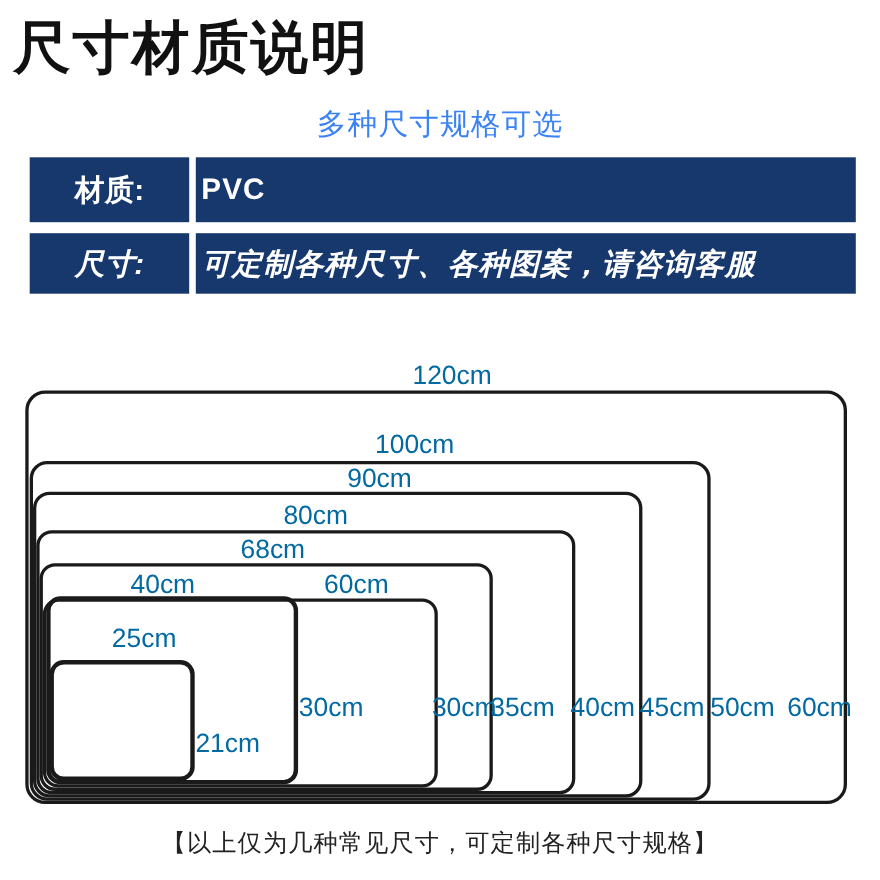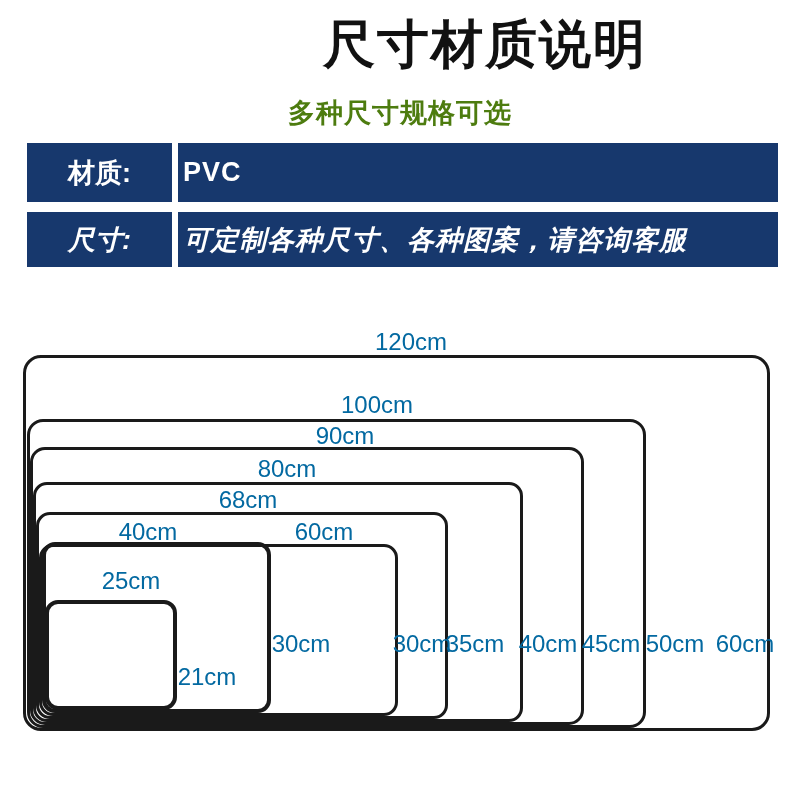--- a/index.html
+++ b/index.html
@@ -4,26 +4,26 @@
 <style>
   html,body{margin:0;padding:0;}
   body{
     width:800px;height:800px;background:#ffffff;
     font-family:"Liberation Sans","DejaVu Sans",sans-serif;
     position:relative;overflow:hidden;
     --table-bg:#17386d;--table-text:#ffffff;--line:#1a1a1a;
   }
   .page{position:absolute;inset:0;}
   .title{
-    position:absolute;top:16px;left:0;width:647px;text-align:right;
+    position:absolute;top:16px;left:12px;width:647px;text-align:left;
     font-size:52px;font-weight:900;color:#111;letter-spacing:2px;line-height:1.1;
   }
   .subtitle{
     position:absolute;top:95px;left:0;width:800px;text-align:center;
-    font-size:27px;font-weight:700;color:#4d7c0f;letter-spacing:1px;
+    font-size:27px;font-weight:400;color:#3b82f6;letter-spacing:1px;
   }
   .cell{
     position:absolute;background:var(--table-bg);color:var(--table-text);
     display:flex;align-items:center;font-size:27px;font-weight:600;
   }
   .cell.label{justify-content:center;left:27px;width:145px;}
   .cell.value{left:178px;width:600px;padding-left:5px;box-sizing:border-box;letter-spacing:1px;}
   .row1{top:143px;height:59px;text-align:right;}
   .row2{top:212px;height:55px;font-style:italic;}
   .diagram{position:absolute;inset:0;}
@@ -75,14 +75,15 @@
       <div class="dim-label" style="left: 324px; top: 532px;">60cm</div>
       <div class="dim-label" style="left: 422px; top: 644px;">30cm</div>
       <div class="size-rect" style="left: 42px; top: 542px; width: 229px; height: 171px; border-width: 4px; border-radius: 13px;"></div>
       <div class="dim-label" style="left: 148px; top: 532px;">40cm</div>
       <div class="dim-label" style="left: 301px; top: 644px;">30cm</div>
       <div class="size-rect" style="left: 45px; top: 600px; width: 132px; height: 110px; border-width: 4px; border-radius: 13px;"></div>
       <div class="dim-label" style="left: 104px; top: 581px; margin-left: 27px;">25cm</div>
       <div class="dim-label" style="left: 207px; top: 677px;">21cm</div>
     </div>
 
+  <div class="footnote">【以上仅为几种常见尺寸，可定制各种尺寸规格】</div>
 
 </div>
 
 </body></html>

